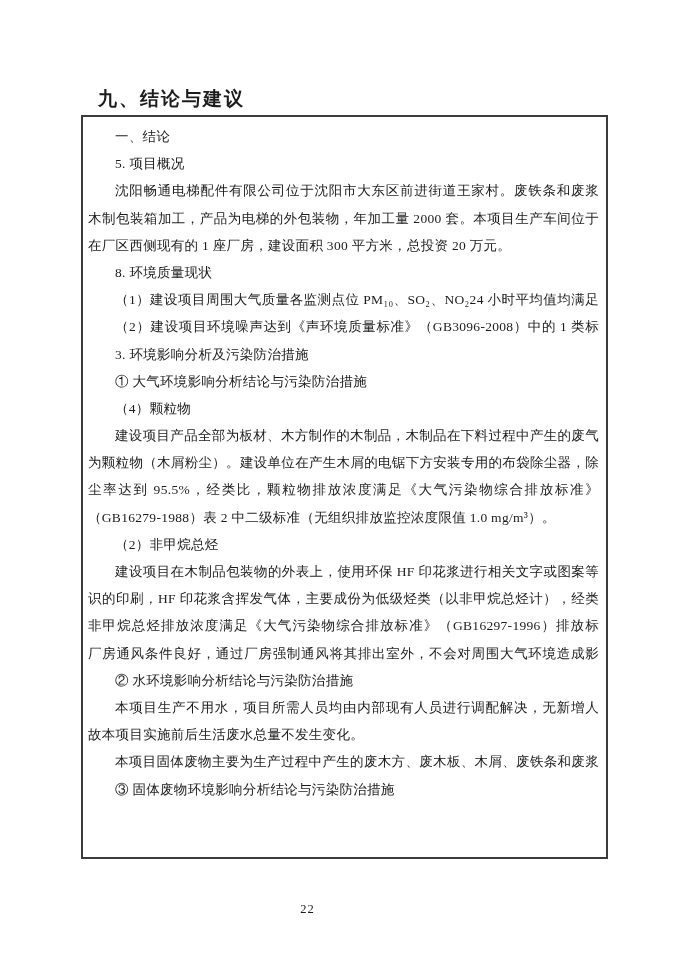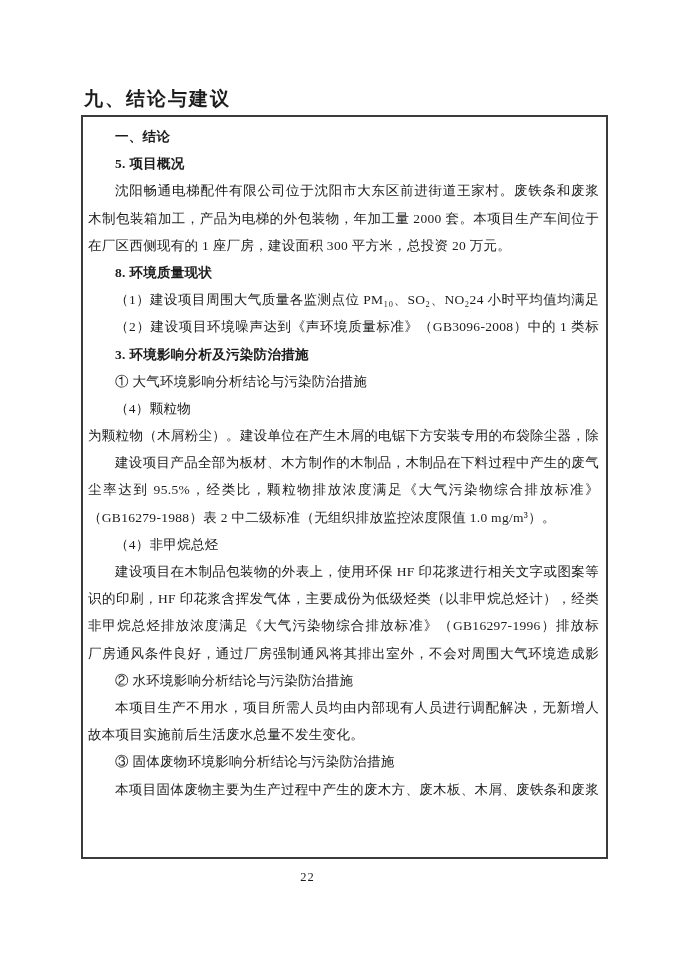--- a/index.html
+++ b/index.html
@@ -11,21 +11,21 @@
     font-family: "Liberation Serif", "DejaVu Serif", serif;
     overflow: hidden;
   }
   .page {
     position: absolute;
     inset: 0;
     background: #ffffff;
   }
   .section-title {
     position: absolute;
-    left: 84px;
+    left: 98px;
     top: 86px;
     font-size: 19px;
     font-weight: bold;
     letter-spacing: 2px;
     white-space: nowrap;
   }
   .content-box {
     position: absolute;
     left: 81px;
     top: 115px;
@@ -37,27 +37,27 @@
   }
   .line {
     font-size: 13.5px;
     line-height: 27.2px;
     height: 27.2px;
     overflow: hidden;
     text-align: justify;
     text-align-last: left;
     letter-spacing: 0.3px;
   }
-  .line.bold { font-weight: bold; }
+  .line.bold { font-weight: normal; }
   .line.indent { text-indent: 27px; }
   .line.fill { text-align-last: justify; }
   .page-number {
     position: absolute;
     left: 0;
-    top: 870px;
+    top: 902px;
     width: 615px;
     text-align: center;
     font-size: 12.5px;
     letter-spacing: 1px;
   }
 </style>
 </head>
 <body>
 
 <div class="page">
@@ -70,32 +70,32 @@
         <div class="line bold indent">5. 项目概况</div>
         <div class="line indent fill">沈阳畅通电梯配件有限公司位于沈阳市大东区前进街道王家村。废铁条和废浆</div>
         <div class="line fill">木制包装箱加工，产品为电梯的外包装物，年加工量 2000 套。本项目生产车间位于所</div>
         <div class="line">在厂区西侧现有的 1 座厂房，建设面积 300 平方米，总投资 20 万元。</div>
         <div class="line bold indent">8. 环境质量现状</div>
         <div class="line indent fill">（1）建设项目周围大气质量各监测点位 PM₁₀、SO₂、NO₂24 小时平均值均满足《环</div>
         <div class="line indent fill">（2）建设项目环境噪声达到《声环境质量标准》（GB3096-2008）中的 1 类标准</div>
         <div class="line bold indent">3. 环境影响分析及污染防治措施</div>
         <div class="line indent">① 大气环境影响分析结论与污染防治措施</div>
         <div class="line indent">（4）颗粒物</div>
+        <div class="line indent fill">建设项目产品全部为板材、木方制作的木制品，木制品在下料过程中产生的废气</div>
         <div class="line fill">为颗粒物（木屑粉尘）。建设单位在产生木屑的电锯下方安装专用的布袋除尘器，除</div>
-        <div class="line indent fill">建设项目产品全部为板材、木方制作的木制品，木制品在下料过程中产生的废气</div>
         <div class="line fill">尘率达到 95.5%，经类比，颗粒物排放浓度满足《大气污染物综合排放标准》</div>
         <div class="line">（GB16279-1988）表 2 中二级标准（无组织排放监控浓度限值 1.0 mg/m³）。</div>
-        <div class="line indent">（4）非甲烷总烃</div>
+        <div class="line indent">（2）非甲烷总烃</div>
         <div class="line indent fill">建设项目在木制品包装物的外表上，使用环保 HF 印花浆进行相关文字或图案等标</div>
         <div class="line fill">识的印刷，HF 印花浆含挥发气体，主要成份为低级烃类（以非甲烷总烃计），经类比，</div>
         <div class="line fill">非甲烷总烃排放浓度满足《大气污染物综合排放标准》（GB16297-1996）排放标准。</div>
         <div class="line fill">厂房通风条件良好，通过厂房强制通风将其排出室外，不会对周围大气环境造成影响。</div>
         <div class="line indent">② 水环境影响分析结论与污染防治措施</div>
         <div class="line indent fill">本项目生产不用水，项目所需人员均由内部现有人员进行调配解决，无新增人员，</div>
         <div class="line">故本项目实施前后生活废水总量不发生变化。</div>
+        <div class="line indent fill">本项目固体废物主要为生产过程中产生的废木方、废木板、木屑、废铁条和废浆</div>
         <div class="line indent">③ 固体废物环境影响分析结论与污染防治措施</div>
-        <div class="line indent fill">本项目固体废物主要为生产过程中产生的废木方、废木板、木屑、废铁条和废浆</div>
       </div>
   </div>
 
   <div class="page-number">22</div>
 
 </div>
 
 </body></html>

